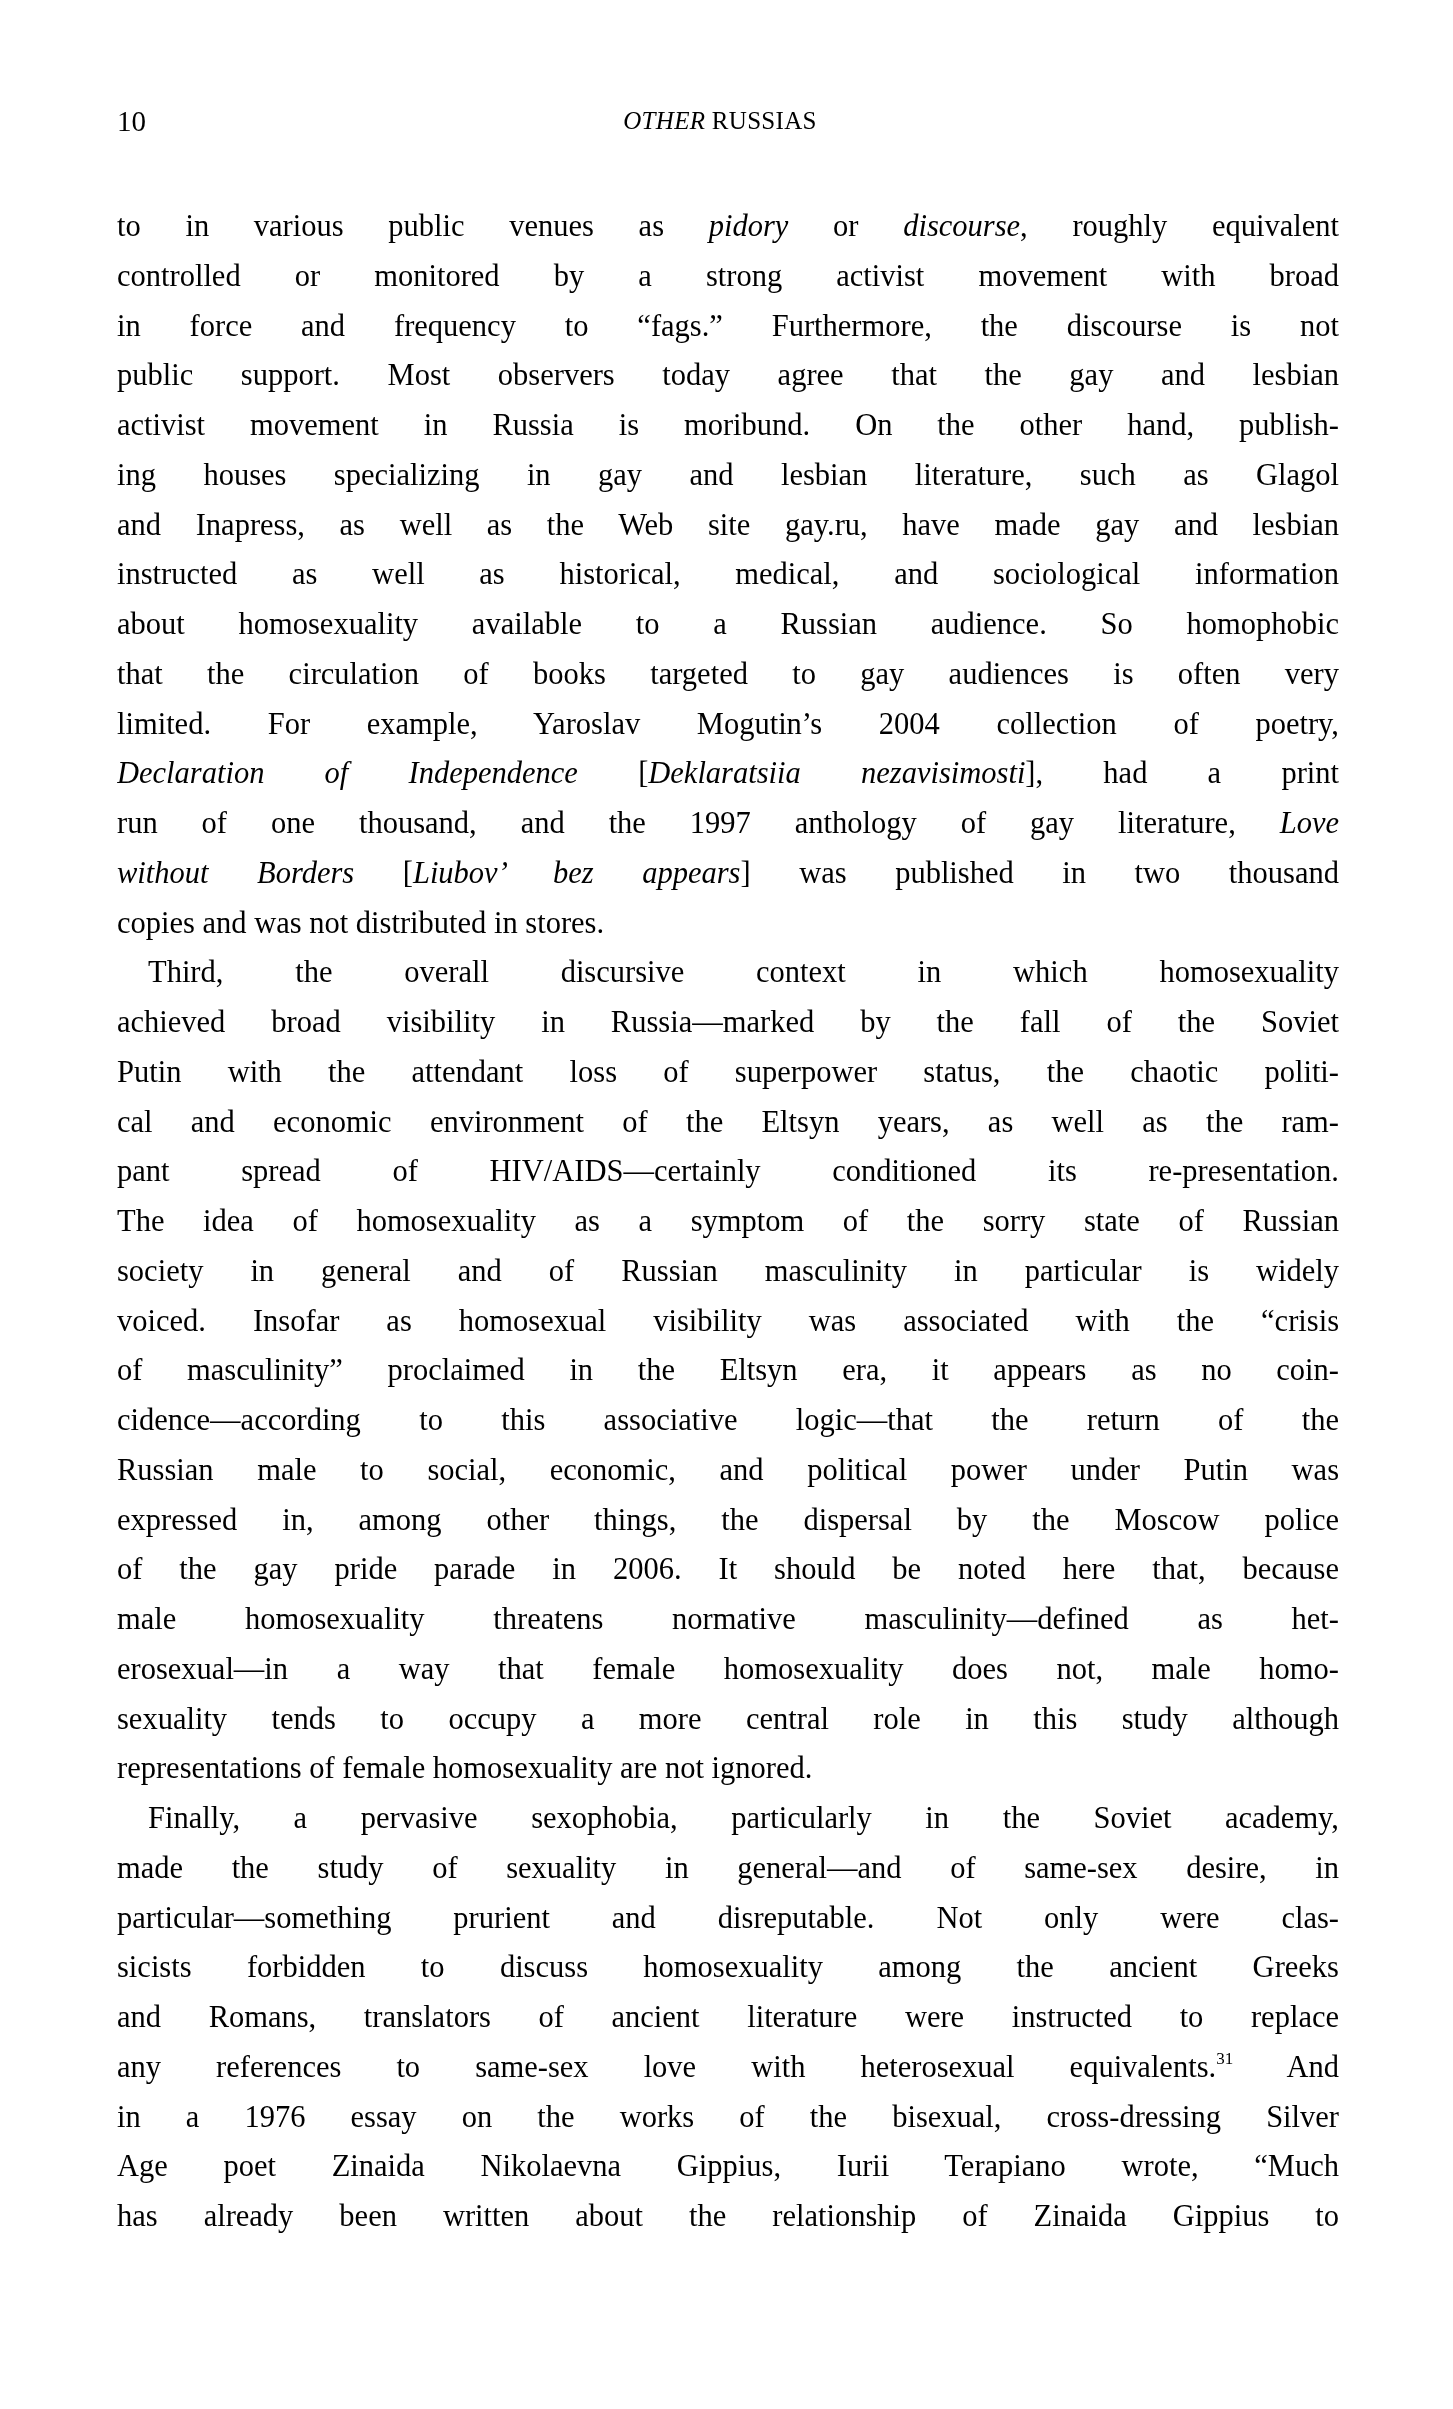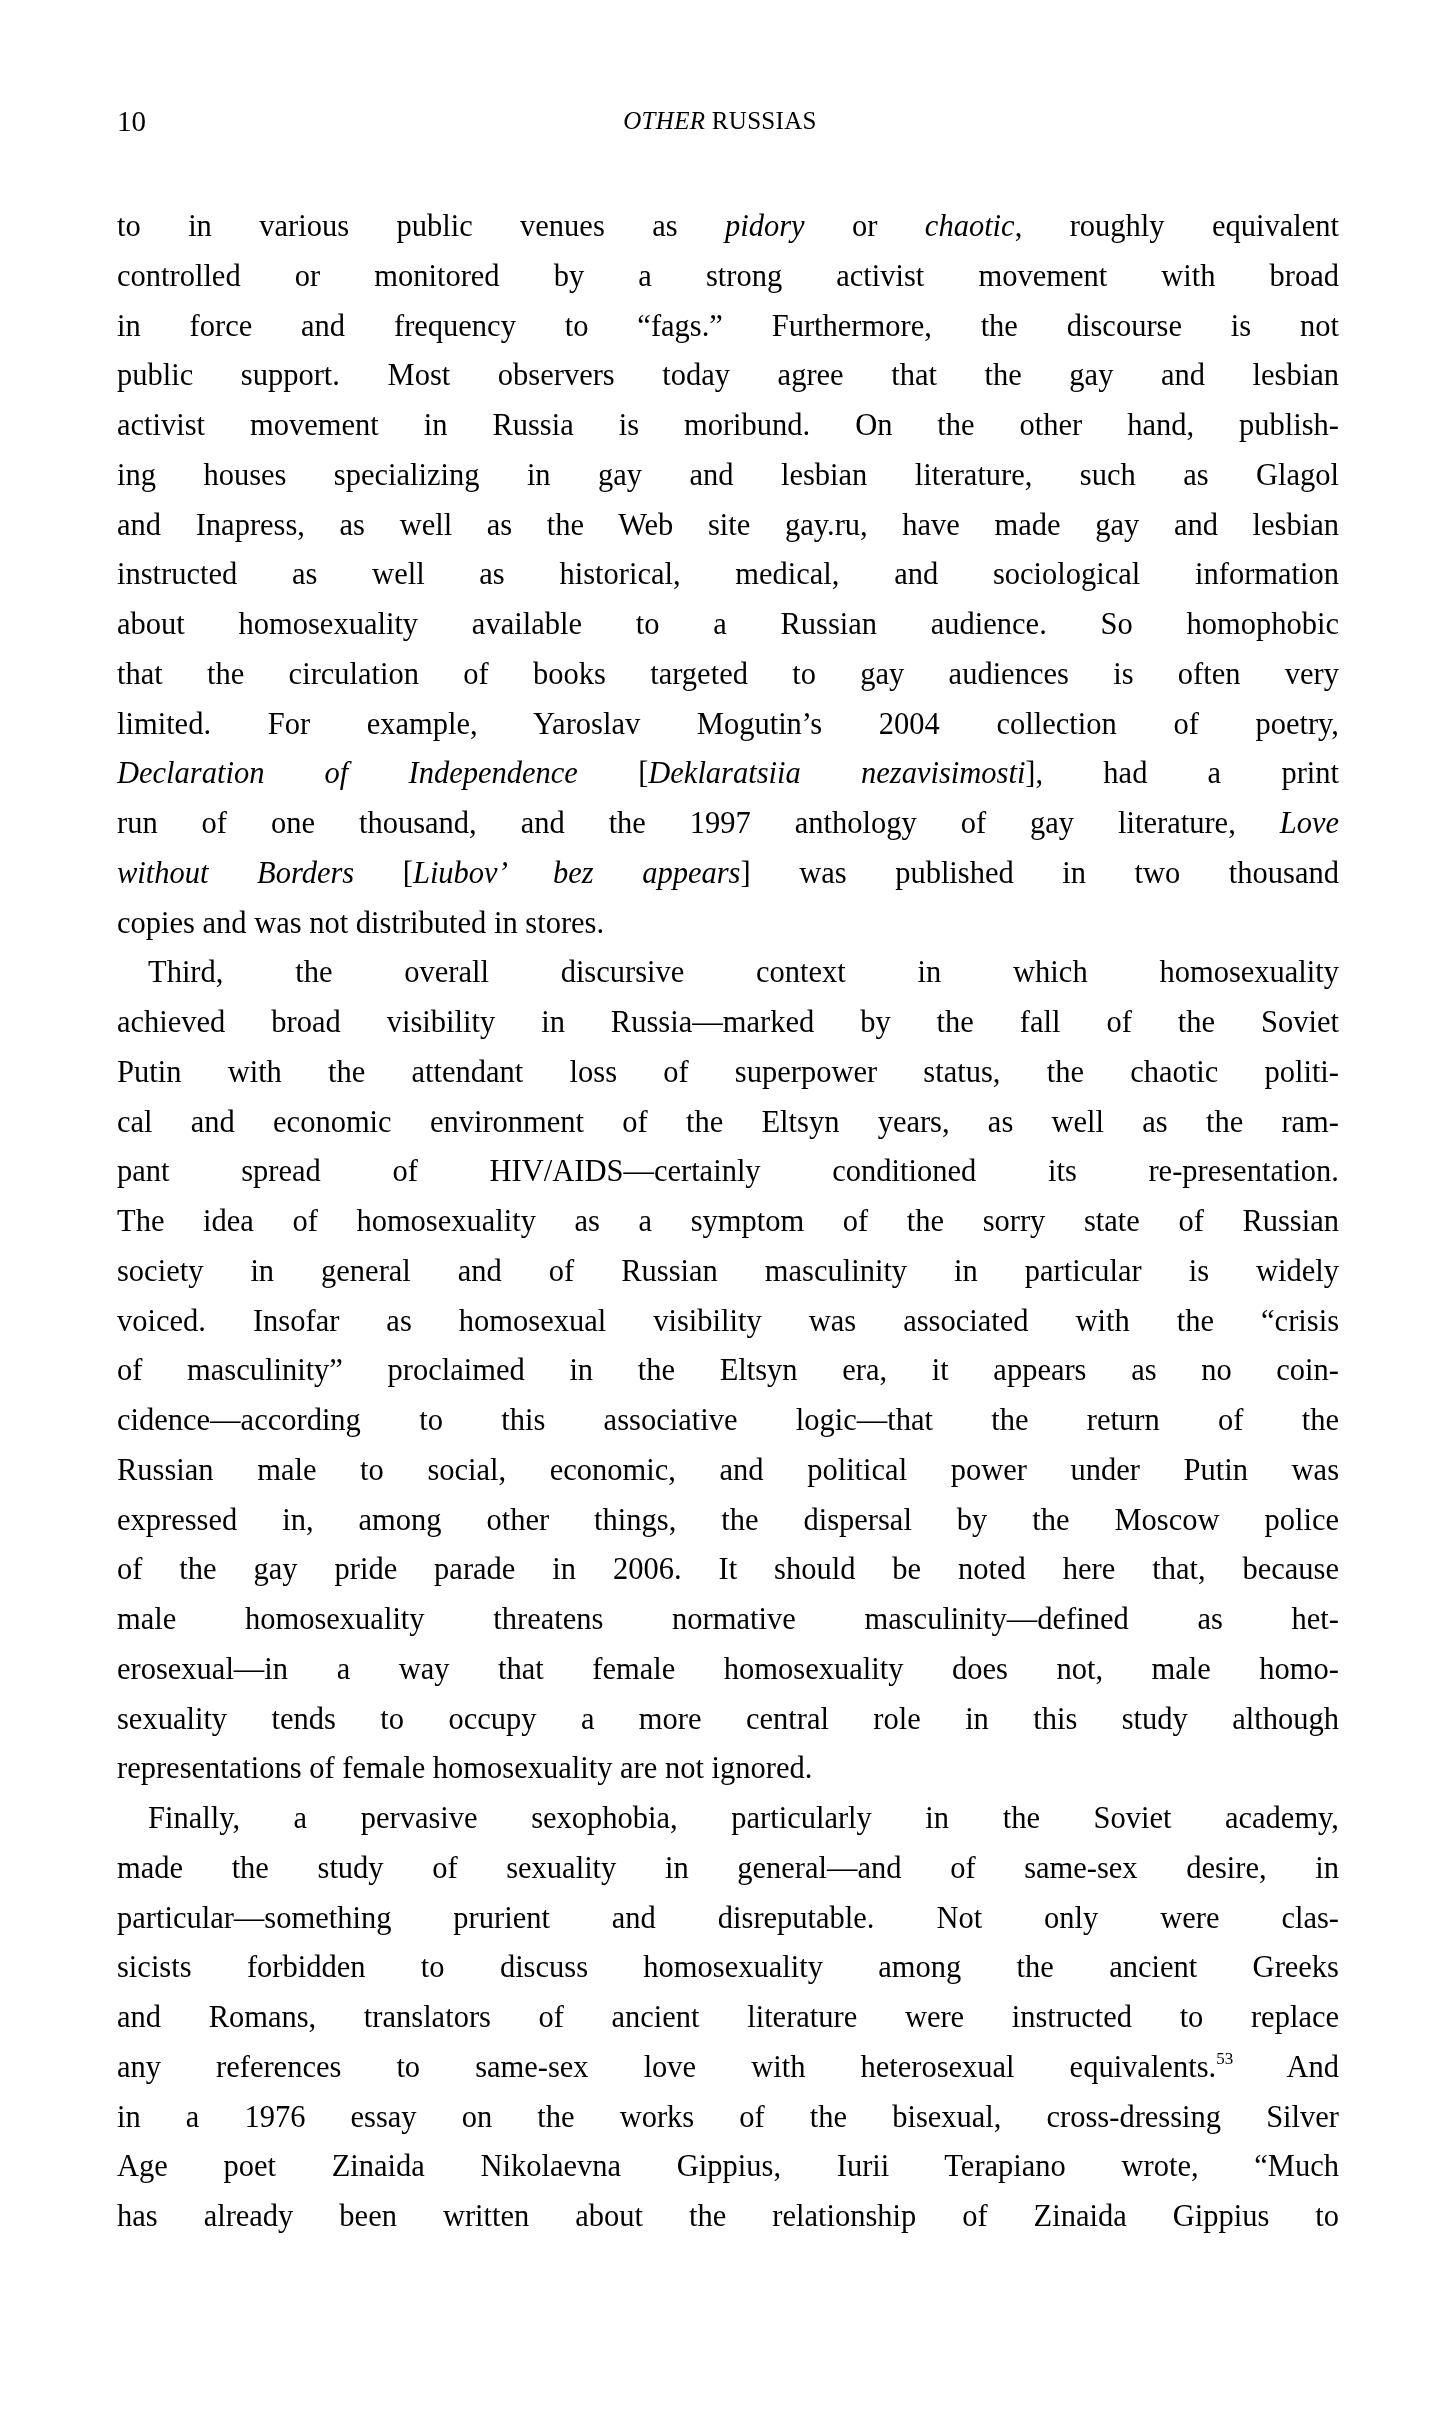--- a/index.html
+++ b/index.html
@@ -72,21 +72,21 @@
 </head>
 <body>
 
 <div class="running-head">
   <span class="page-number">10</span>
   <div class="running-title"><span class="ital">OTHER</span><span> RUSSIAS</span></div>
 </div>
 
 <div class="body-text" id="body-text">
     <div class="paragraph">
-      <span class="line"><span>to in various public venues as </span><span class="ital">pidory</span><span> or </span><span class="ital">chaotic</span><span>, roughly equivalent</span></span>
+      <span class="line"><span>to in various public venues as </span><span class="ital">pidory</span><span> or </span><span class="ital">discourse</span><span>, roughly equivalent</span></span>
       <span class="line"><span>controlled or monitored by a strong activist movement with broad</span></span>
       <span class="line"><span>in force and frequency to “fags.” Furthermore, the discourse is not</span></span>
       <span class="line"><span>public support. Most observers today agree that the gay and lesbian</span></span>
       <span class="line"><span>activist movement in Russia is moribund. On the other hand, publish-</span></span>
       <span class="line"><span>ing houses specializing in gay and lesbian literature, such as Glagol</span></span>
       <span class="line"><span>and Inapress, as well as the Web site gay.ru, have made gay and lesbian</span></span>
       <span class="line"><span>instructed as well as historical, medical, and sociological information</span></span>
       <span class="line"><span>about homosexuality available to a Russian audience. So homophobic</span></span>
       <span class="line"><span>that the circulation of books targeted to gay audiences is often very</span></span>
       <span class="line"><span>limited. For example, Yaroslav Mogutin’s 2004 collection of poetry,</span></span>
@@ -113,18 +113,18 @@
       <span class="line"><span>erosexual—in a way that female homosexuality does not, male homo-</span></span>
       <span class="line"><span>sexuality tends to occupy a more central role in this study although</span></span>
       <span class="line last"><span>representations of female homosexuality are not ignored.</span></span>
     </div>
     <div class="paragraph">
       <span class="line indent"><span>Finally, a pervasive sexophobia, particularly in the Soviet academy,</span></span>
       <span class="line"><span>made the study of sexuality in general—and of same-sex desire, in</span></span>
       <span class="line"><span>particular—something prurient and disreputable. Not only were clas-</span></span>
       <span class="line"><span>sicists forbidden to discuss homosexuality among the ancient Greeks</span></span>
       <span class="line"><span>and Romans, translators of ancient literature were instructed to replace</span></span>
-      <span class="line"><span>any references to same-sex love with heterosexual equivalents.</span><sup class="fn">53</sup><span> And</span></span>
+      <span class="line"><span>any references to same-sex love with heterosexual equivalents.</span><sup class="fn">31</sup><span> And</span></span>
       <span class="line"><span>in a 1976 essay on the works of the bisexual, cross-dressing Silver</span></span>
       <span class="line"><span>Age poet Zinaida Nikolaevna Gippius, Iurii Terapiano wrote, “Much</span></span>
       <span class="line"><span>has already been written about the relationship of Zinaida Gippius to</span></span>
     </div>
   </div>
 
 </body></html>

